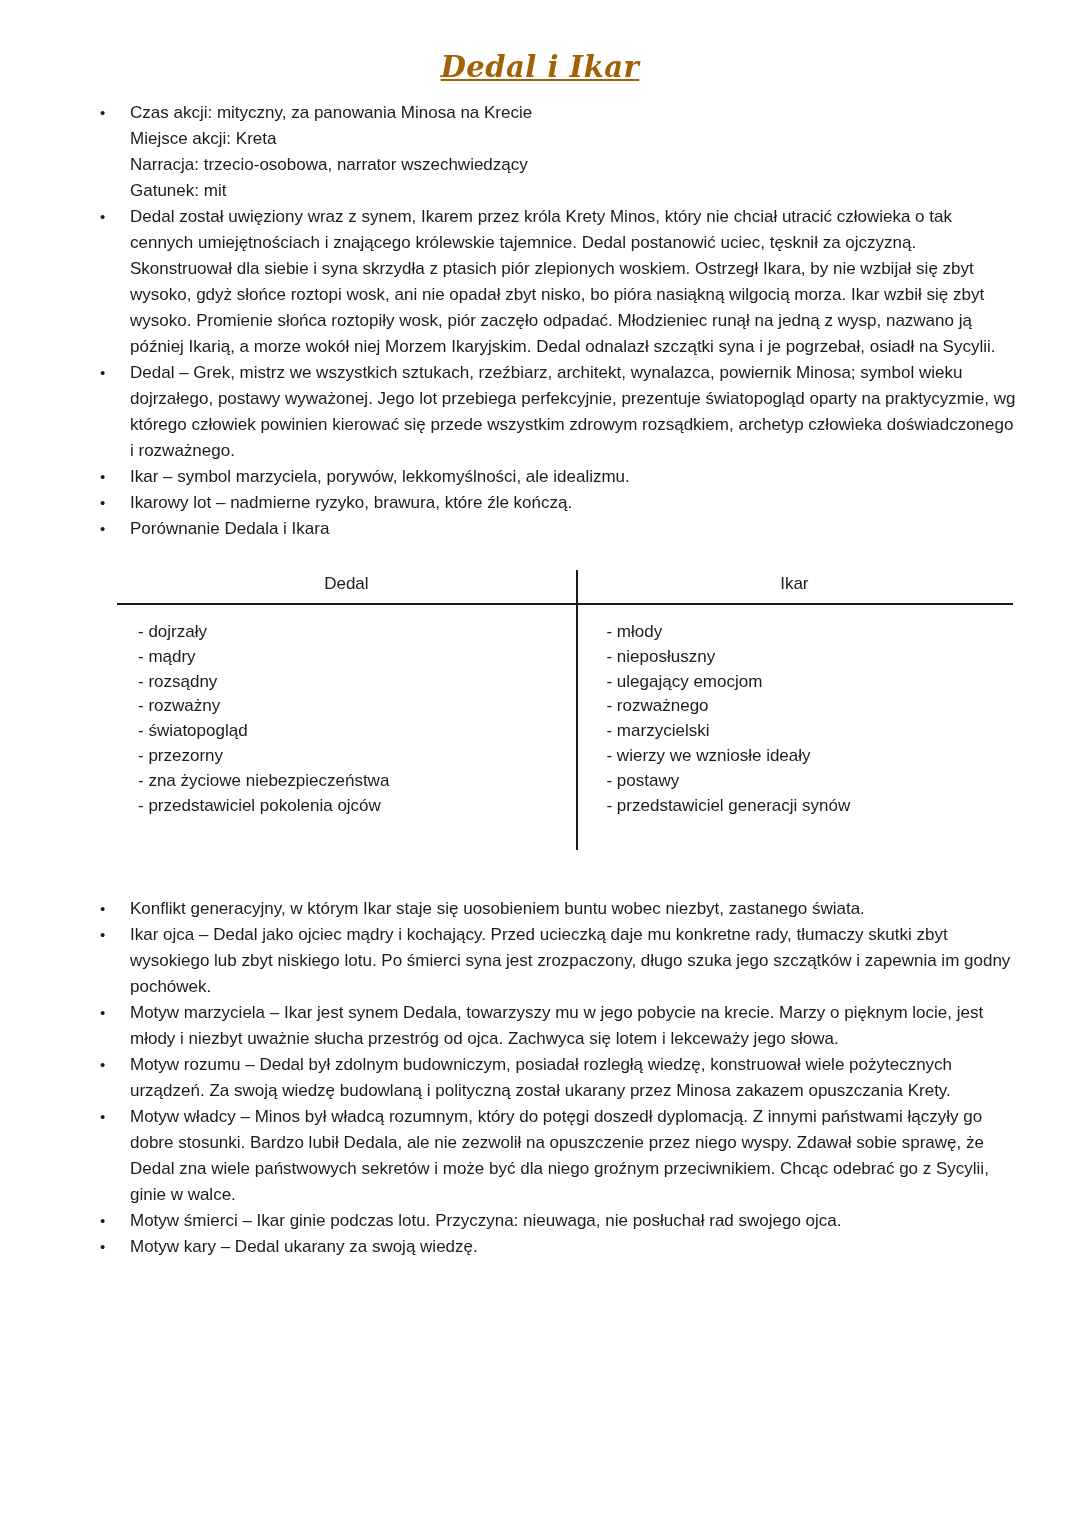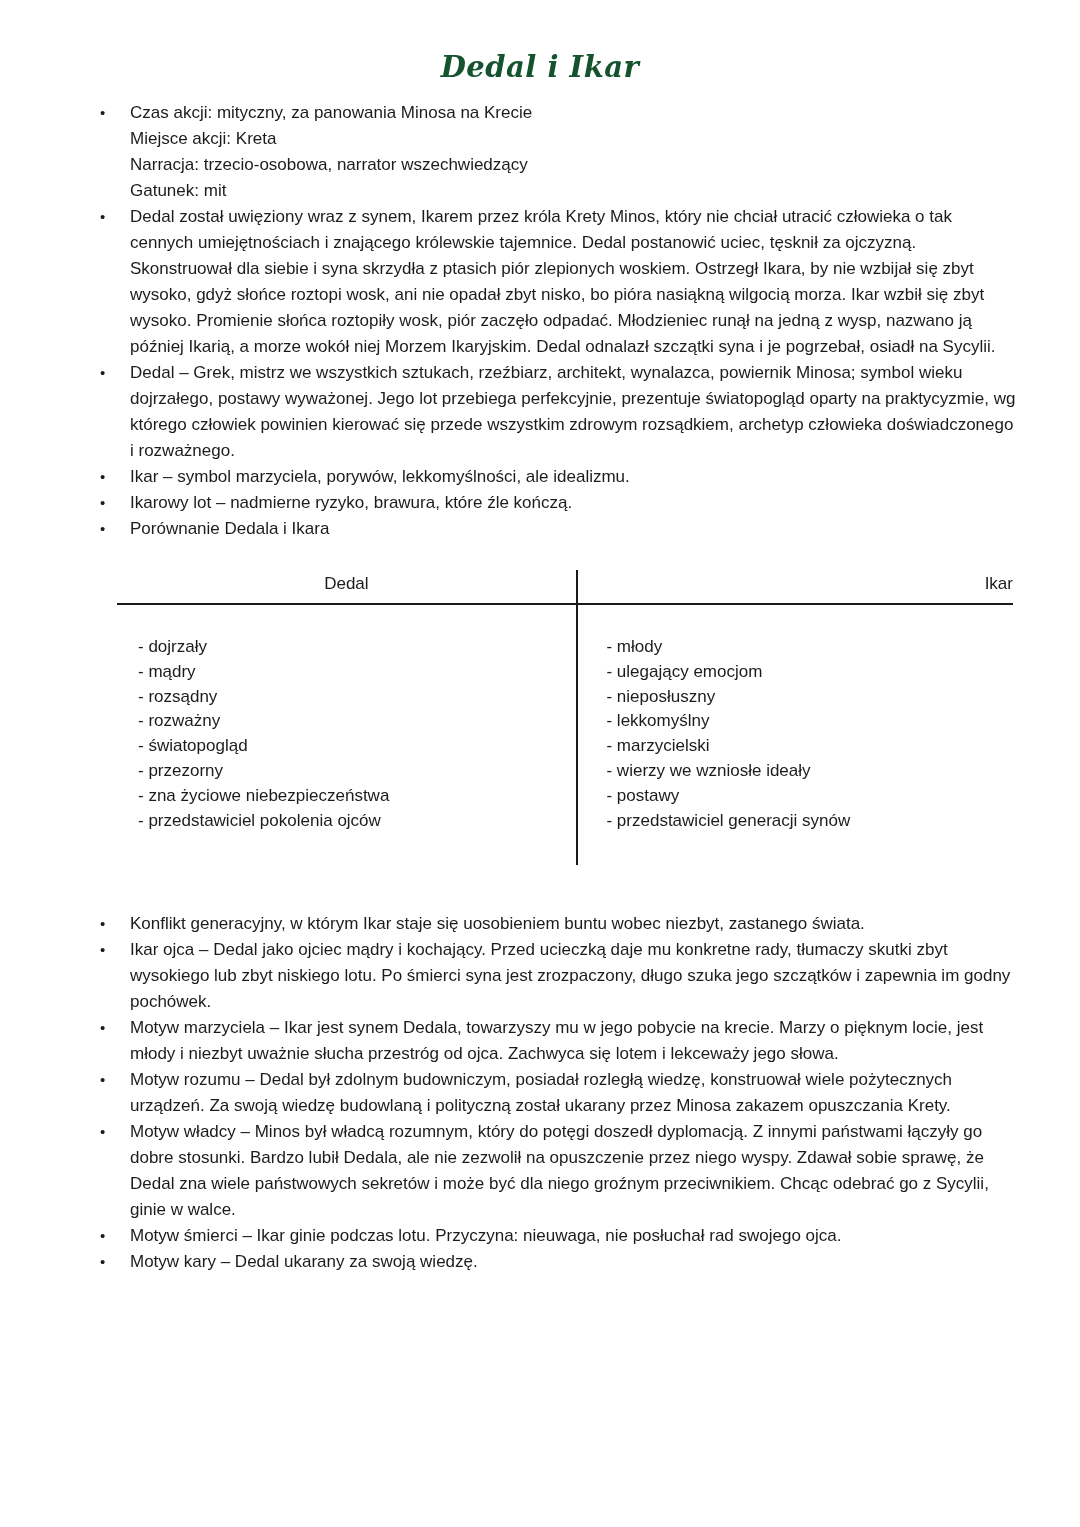--- a/index.html
+++ b/index.html
@@ -47,24 +47,24 @@
     width: 896px;
     margin: 28px 0 46px 17px;
   }
   .cmp-head {
     display: flex;
     border-bottom: 2px solid #1a1a1a;
     padding: 2px 0 7px 0;
   }
   .cmp-h { text-align: center; line-height: 24px; }
   .cmp-h.left  { width: 51.2%; }
-  .cmp-h.right { width: 48.8%; text-align: right; }
+  .cmp-h.right { width: 48.8%; }
   .cmp-body {
     display: flex;
-    padding-top: 30px;
+    padding-top: 15px;
     padding-bottom: 32px;
   }
   .cmp-col {
     list-style: none;
     margin: 0;
     padding: 0;
     box-sizing: border-box;
   }
   .cmp-col.left  { width: 51.2%; padding-left: 21px; }
   .cmp-col.right { width: 48.8%; padding-left: 11px; margin-left: 40px; }
@@ -76,21 +76,21 @@
     left: 51.2%;
     width: 2px;
     background: #1a1a1a;
   }
 </style>
 </head>
 <body>
 
 <div class="doc">
 
-  <h1 class="title" style="color: #14532d;">Dedal i Ikar</h1>
+  <h1 class="title" style="color: #a16207; text-decoration: underline;">Dedal i Ikar</h1>
 
   <div class="bullets">
       <div class="bullet">
         <span class="marker">•</span>
         <div class="content">
           <div class="line"><span>Czas akcji: </span><span class="b">mityczny, za panowania Minosa na Krecie</span></div>
           <div class="line"><span>Miejsce akcji: </span><span class="b">Kreta</span></div>
           <div class="line"><span>Narracja: </span><span class="b">trzecio-osobowa, narrator wszechwiedzący</span></div>
           <div class="line"><span>Gatunek: </span><span class="b">mit</span></div>
         </div>
@@ -138,23 +138,23 @@
           <li>- mądry</li>
           <li>- rozsądny</li>
           <li>- rozważny</li>
           <li>- światopogląd</li>
           <li>- przezorny</li>
           <li>- zna życiowe niebezpieczeństwa</li>
           <li>- przedstawiciel pokolenia ojców</li>
         </ul>
       <ul class="cmp-col right">
           <li>- młody</li>
+          <li>- nieposłuszny</li>
           <li>- ulegający emocjom</li>
-          <li>- nieposłuszny</li>
-          <li>- lekkomyślny</li>
+          <li>- rozważnego</li>
           <li>- marzycielski</li>
           <li>- wierzy we wzniosłe ideały</li>
           <li>- postawy</li>
           <li>- przedstawiciel generacji synów</li>
         </ul>
     </div>
     <div class="cmp-divider"></div>
   </div>
 
   <div class="bullets">

